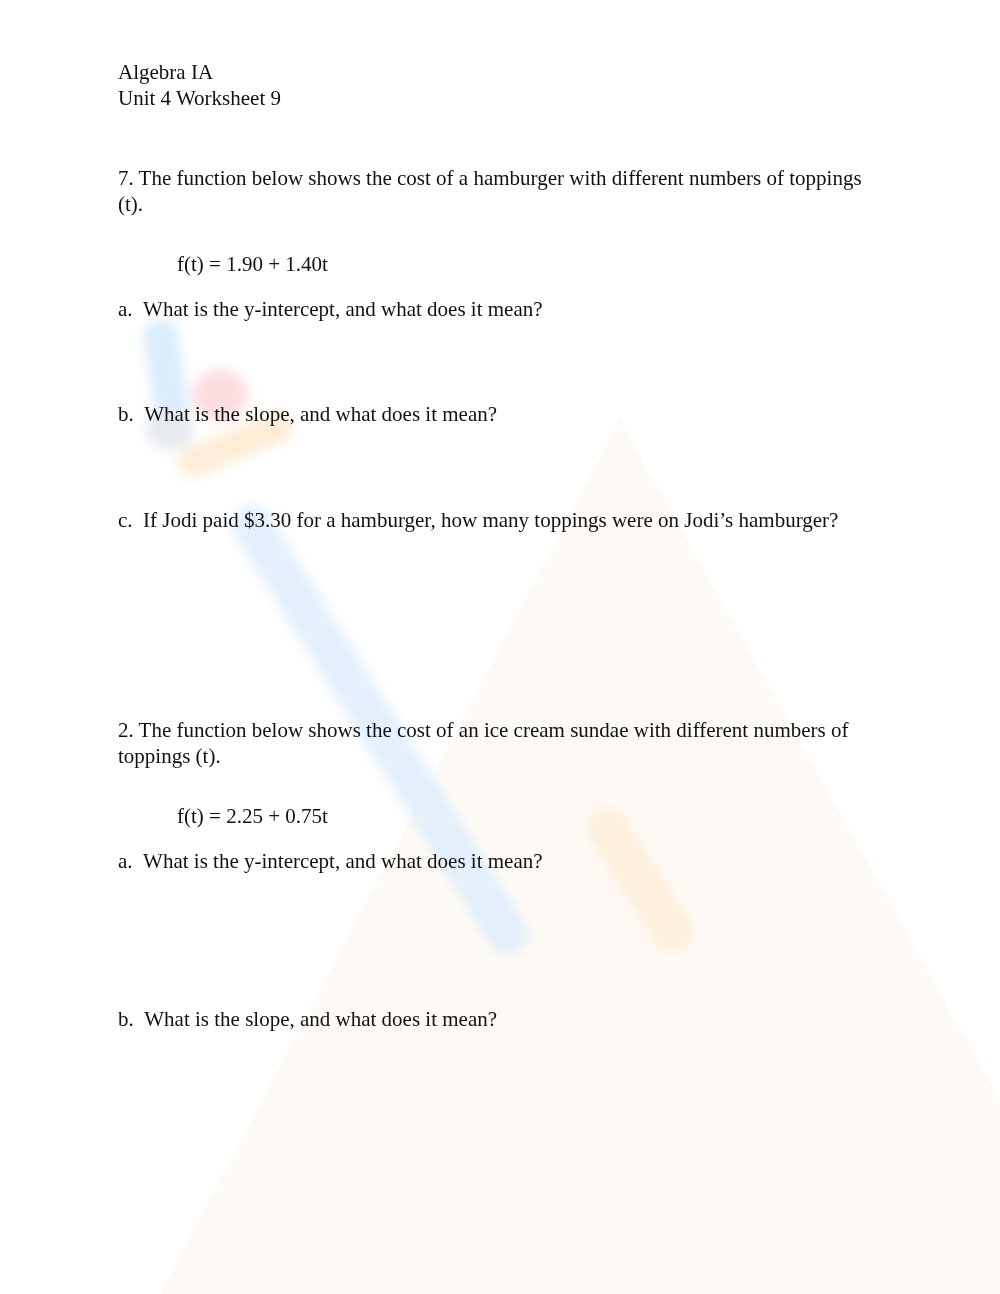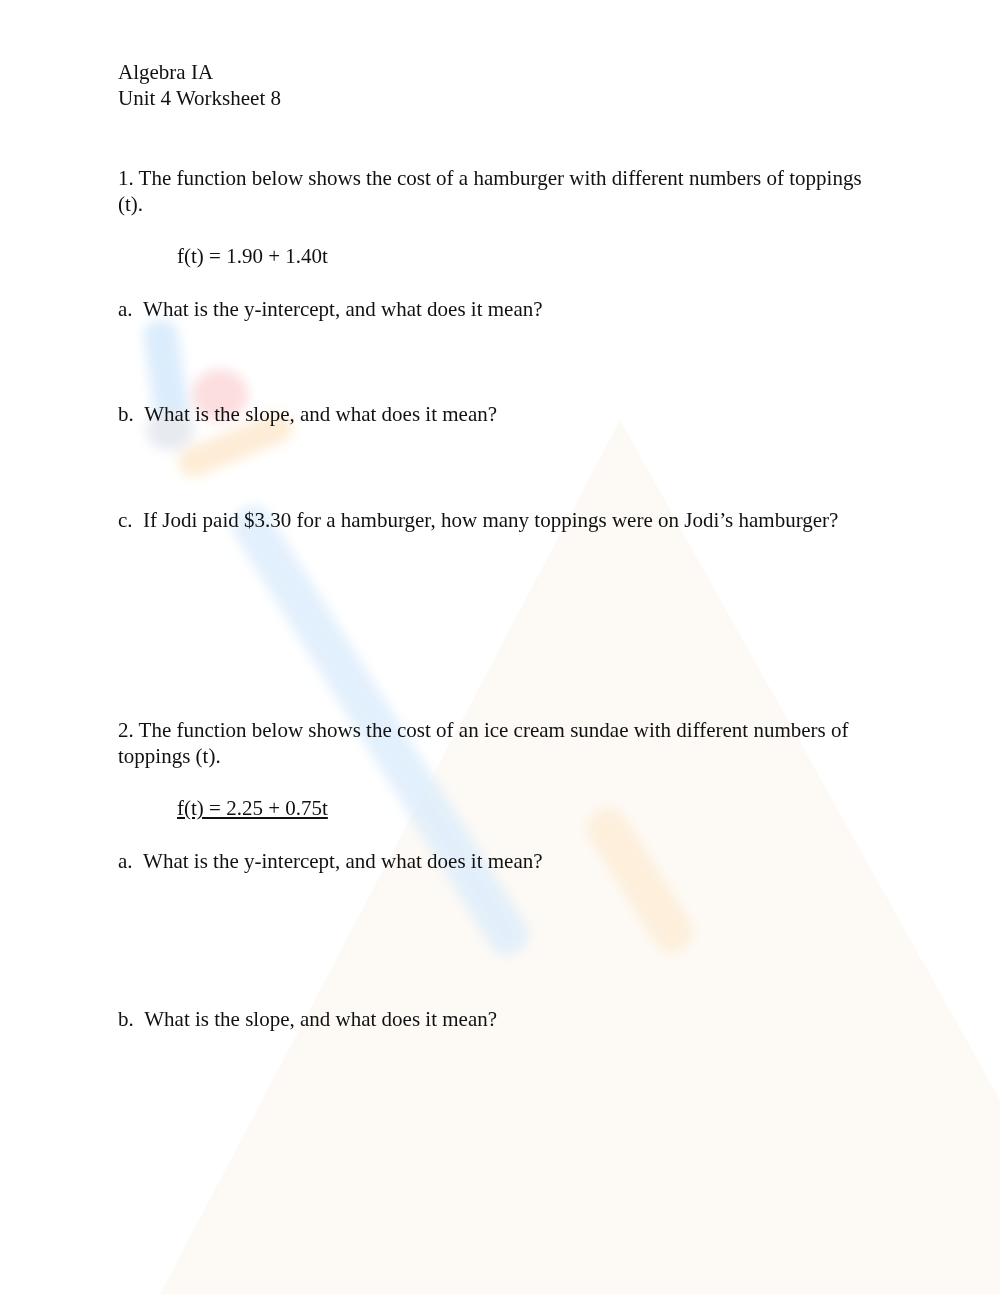--- a/index.html
+++ b/index.html
@@ -30,20 +30,21 @@
       z-index: 1;
     }
     .line {
       position: absolute;
       left: 118px;
       white-space: nowrap;
       line-height: 26px;
     }
     .indent {
       left: 177px;
+      margin-top: 8px;
     }
     .name-blank {
       display: inline-block;
       width: 342px;
       border-bottom: 1.5px solid #111;
       height: 18px;
       vertical-align: baseline;
       margin-left: 6px;
     }
     .gap { display: inline-block; width: 28px; }
@@ -67,39 +68,39 @@
     <rect x="175" y="430" width="120" height="30" rx="14" fill="#fde6c8" transform="rotate(-22 235 445)"></rect>
 
     <rect x="360" y="470" width="40" height="520" rx="18" fill="#d9ebfc" transform="rotate(-32 380 730)"></rect>
     <rect x="620" y="800" width="40" height="160" rx="18" fill="#fdebd2" transform="rotate(-32 640 880)"></rect>
   </g>
 </svg>
 
 <div class="page">
 
   <div class="line" style="top:59px;">Algebra IA</div>
-  <div class="line" style="top:85px;">Unit 4 Worksheet 8</div>
+  <div class="line" style="top:85px;">Unit 4 Worksheet 9</div>
 
-  <div class="line" style="top:165px;">1.  The function below shows the cost of a hamburger with different numbers of toppings</div>
+  <div class="line" style="top:165px;">7.  The function below shows the cost of a hamburger with different numbers of toppings</div>
   <div class="line" style="top:191px;">(t).</div>
   <div class="line indent" style="top:243px;">f(t) = 1.90 + 1.40t</div>
 
   <div class="line" style="top:296px;">
     <span>a.</span>&nbsp;&nbsp;<span>What is the y-intercept, and what does it mean?</span>
   </div>
   <div class="line" style="top:401px;">
     <span>b.</span>&nbsp;&nbsp;<span>What is the slope, and what does it mean?</span>
   </div>
   <div class="line" style="top:507px;">
     <span>c.</span>&nbsp;&nbsp;<span>If Jodi paid $3.30 for a hamburger, how many toppings were on Jodi’s hamburger?</span>
   </div>
 
   <div class="line" style="top:717px;">2.  The function below shows the cost of an ice cream sundae with different numbers of</div>
   <div class="line" style="top:743px;">toppings (t).</div>
-  <div class="line indent" style="top:795px;text-decoration:underline;">f(t) = 2.25 + 0.75t</div>
+  <div class="line indent" style="top:795px;">f(t) = 2.25 + 0.75t</div>
 
   <div class="line" style="top:848px;">
     <span>a.</span>&nbsp;&nbsp;<span>What is the y-intercept, and what does it mean?</span>
   </div>
   <div class="line" style="top:1006px;">
     <span>b.</span>&nbsp;&nbsp;<span>What is the slope, and what does it mean?</span>
   </div>
 
 </div>
 

